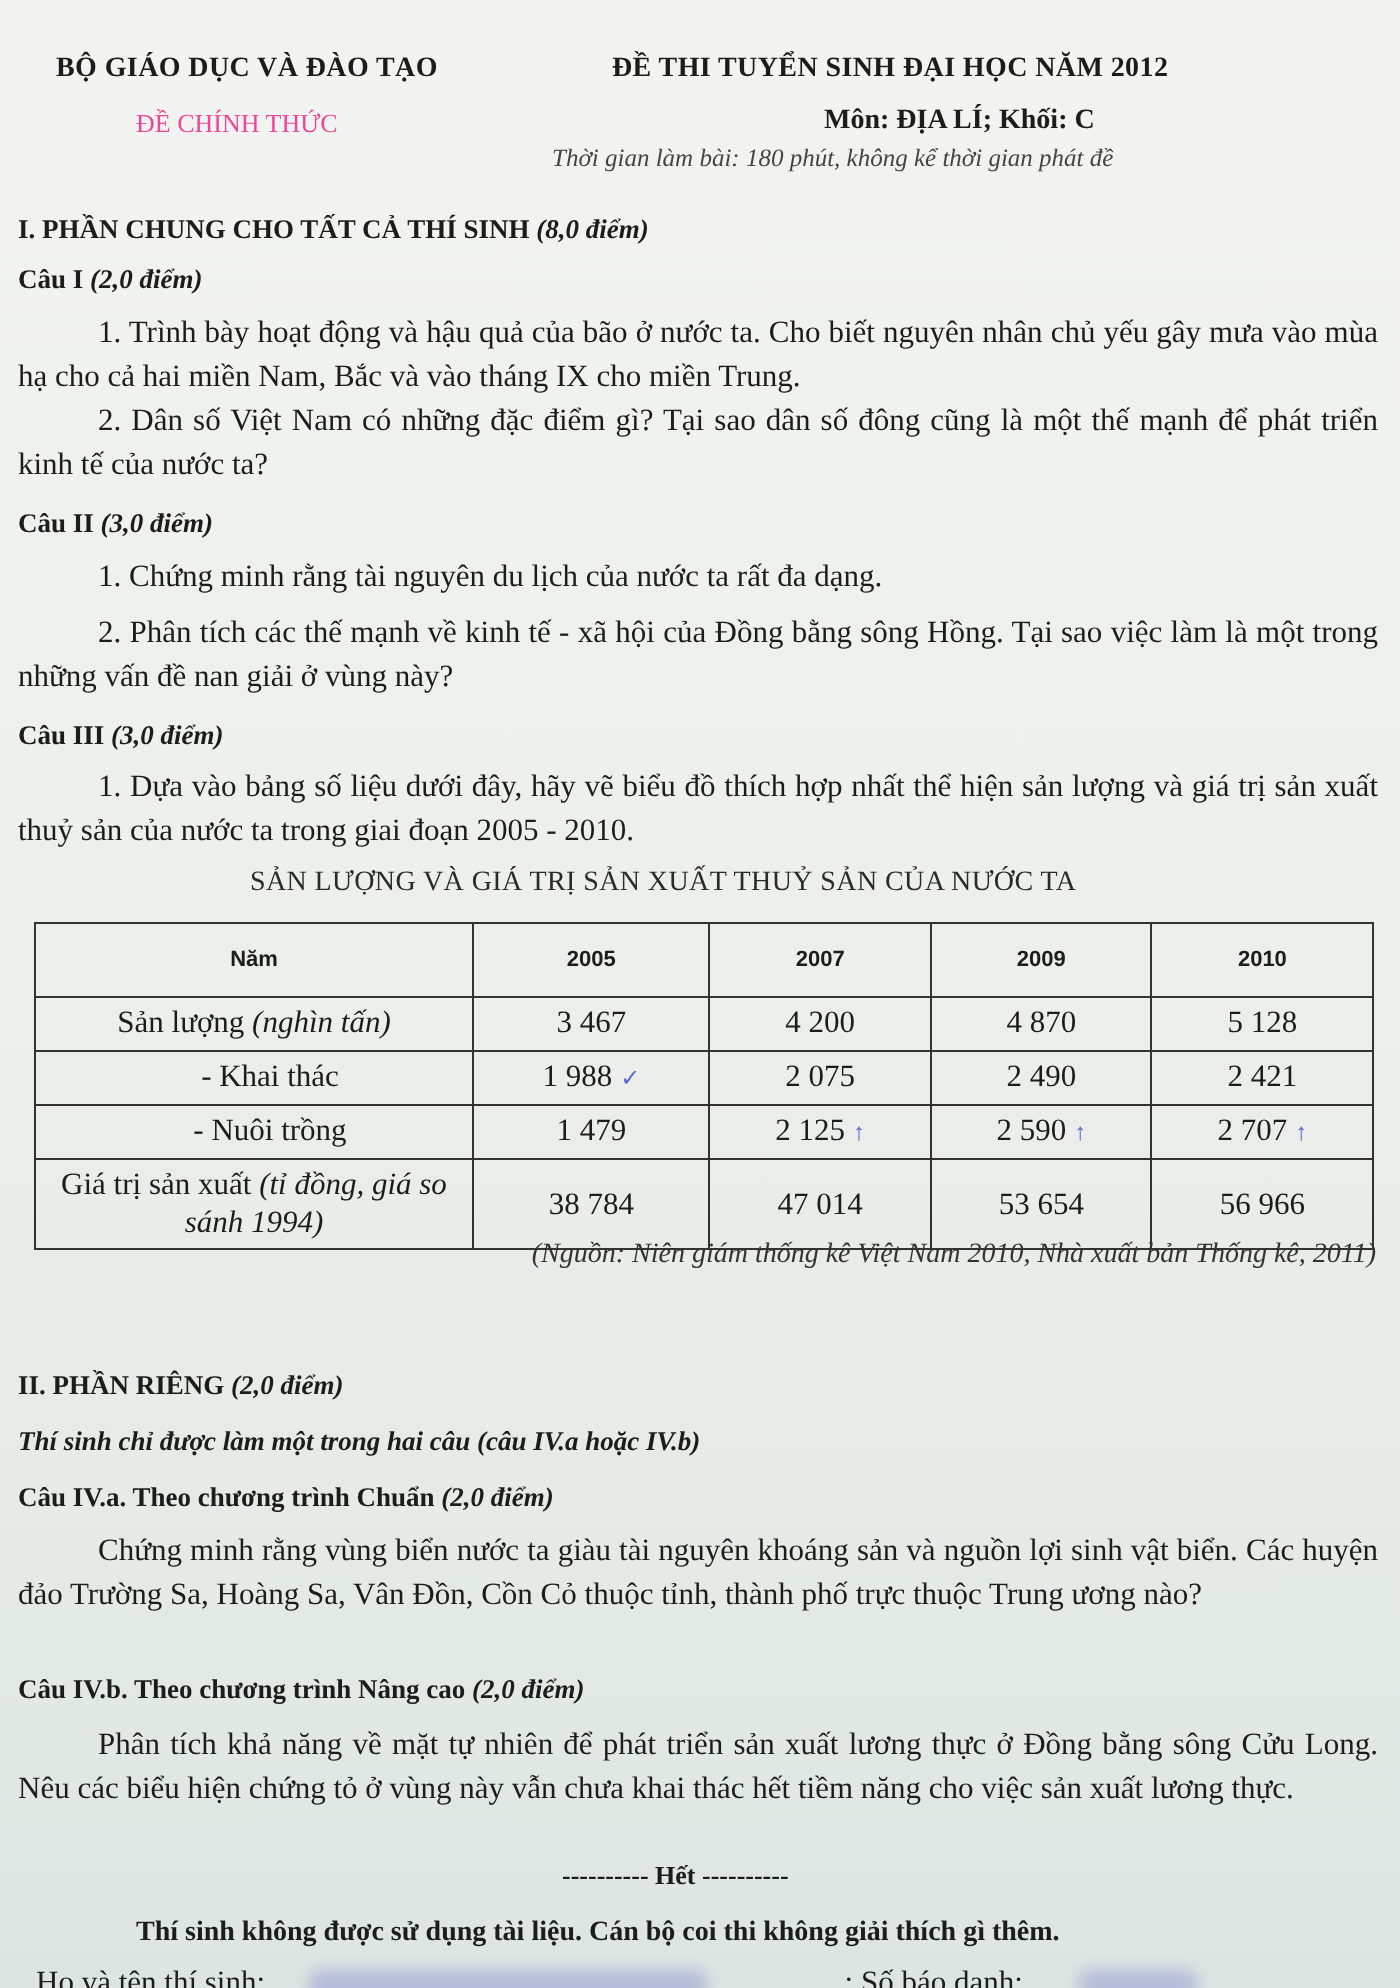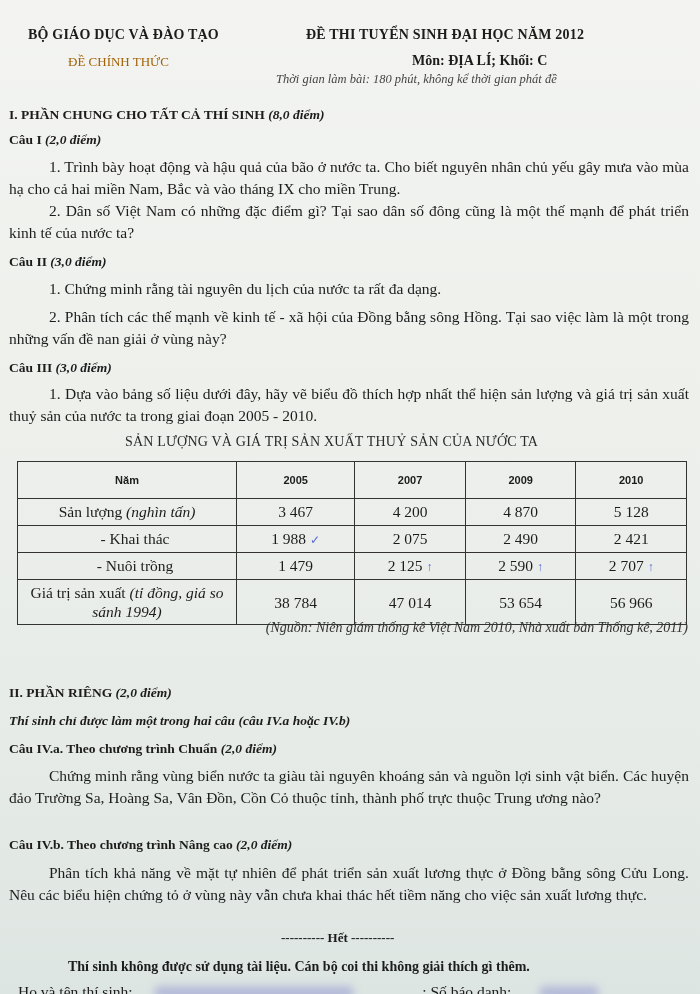--- a/index.html
+++ b/index.html
@@ -7,21 +7,21 @@
     width: 700px; height: 994px; overflow: hidden;
     background: linear-gradient(180deg, #f3f4f1 0%, #eef0ec 40%, #e6ebe7 75%, #dde5e2 100%);
     font-family: "Liberation Serif", serif;
     color: #1c1c1c;
     position: relative;
   }
   .page { position: absolute; left: 0; top: 17px; width: 700px; height: 994px; }
   .abs { position: absolute; white-space: nowrap; }
   .hdr-l { font-weight: bold; font-size: 14px; letter-spacing: 0.2px; }
   .hdr-r { font-weight: bold; font-size: 14px; letter-spacing: 0.2px; }
-  .sub-l { font-size: 13px; color: #a16207; }
+  .sub-l { font-size: 13px; color: #ec4899; }
   .sub-r { font-weight: bold; font-size: 14px; }
   .time { font-style: italic; font-size: 12.5px; color: #444; }
   .sec { font-weight: bold; font-size: 13.5px; }
   .sec i, .q i { font-weight: bold; font-style: italic; }
   .q { font-weight: bold; font-size: 13.5px; }
   .para { font-size: 15.5px; line-height: 22px; white-space: normal; text-align: justify; }
   .indent { text-indent: 40px; }
   .tbl-title { font-size: 14px; letter-spacing: 0.2px; color: #2a2a2a; }
   table.data {
     position: absolute; left: 17px; top: 444px; width: 670px;

